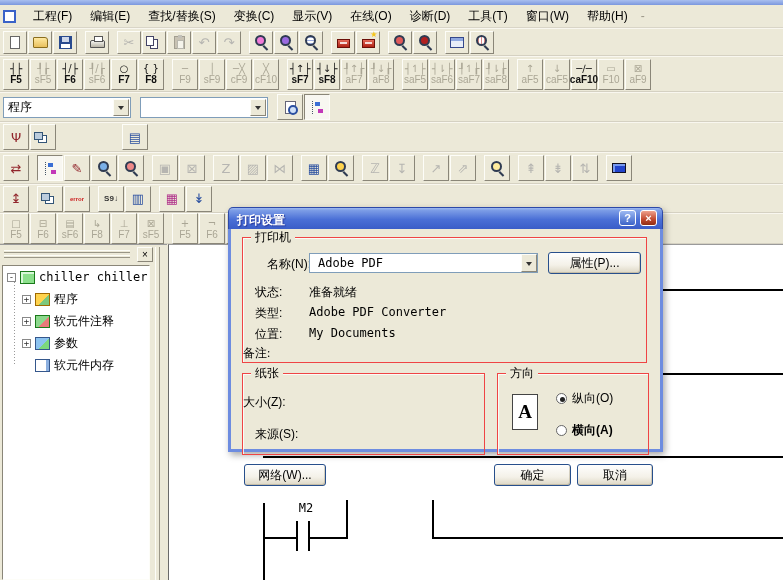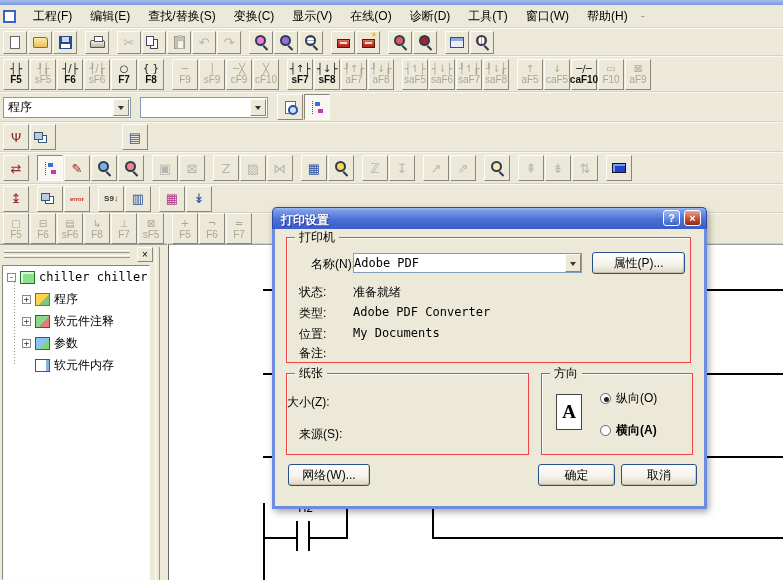--- a/index.html
+++ b/index.html
@@ -130,37 +130,37 @@
 
   
   .editor { position:absolute; left:168px; top:244px; width:615px; height:336px; background:#fff;
             border-left:1px solid #696969; border-top:1px solid #9a9a9a; overflow:hidden; z-index:4; }
   .hl,.vl { position:absolute; background:#000; }
   .hl { height:2px; } .vl { width:2px; }
   .m2 { position:absolute; left:118px; top:256px; width:38px; text-align:center;
         font-family:"DejaVu Sans Mono",monospace; font-size:12px; color:#000; }
 
   
-  .dialog { position:absolute; left:228px; top:207px; width:435px; height:302px; z-index:30;
-            border-radius:6px 6px 2px 2px; box-shadow:2px 3px 7px rgba(0,0,0,.35); font-size:12px;margin-left:44px; }
+  .dialog { position:absolute; left:228px; top:207px; width:435px; height:245px; z-index:30;
+            border-radius:6px 6px 2px 2px; box-shadow:2px 3px 7px rgba(0,0,0,.35); font-size:12px; }
   .dtitle { height:22px; border-radius:5px 5px 0 0; border:1px solid #2d49a8; border-bottom:none;
             background:linear-gradient(180deg,#9db9f0 0%,#7b9ce6 12%,#4a6fd6 55%,#3a5dc8 100%);
             color:#fff; font-weight:bold; padding:4px 0 0 8px; text-shadow:1px 1px 1px #26379a; }
   .cap { position:absolute; top:3px; width:17px; height:16px; border:1px solid #fff; border-radius:3px;
          color:#fff; font-size:11px; font-weight:bold; line-height:13px; text-align:center; padding:0; }
   .cap.help  { right:27px; background:linear-gradient(#9cb8f2,#3c63c8); }
   .cap.close { right:6px;  background:linear-gradient(#efa28e,#c1492f 60%,#8f2d14); }
   .dbody { position:absolute; top:22px; left:0; right:0; bottom:0; background:#ece9d8;
            border:3px solid #6d8ce0; border-top:none; }
   .grp { position:absolute; border:1px solid #ef4444; box-shadow:inset 1px 1px 0 rgba(255,255,255,.8); }
   .gt { position:absolute; top:-8px; left:8px; background:#ece9d8; padding:0 4px; line-height:14px; }
   .dlabel { position:absolute; color:#000; }
   .dval { position:absolute; font-family:"DejaVu Sans Mono",monospace; color:#000; }
   .dcombo { position:absolute; height:20px; background:#fff; border:1px solid #7f9db9;
-            font-family:"DejaVu Sans Mono",monospace; padding:2px 18px 0 0; overflow:hidden; white-space:nowrap; }
+            font-family:"DejaVu Sans Mono",monospace; padding:2px 18px 0 8px; overflow:hidden; white-space:nowrap; }
   .dcombo .carrow { right:0; top:0; bottom:0; }
   .xpbtn { position:absolute; height:22px; font-size:12px; color:#000;
            background:linear-gradient(#fefefe,#f4f1e8 60%,#ddd7c5);
            border:1px solid #274f8c; border-radius:3px; box-shadow:inset -1px -1px 0 rgba(160,150,120,.4); }
   .rad { width:11px; height:11px; border-radius:50%; background:#fff; border:1px solid #666;
          display:inline-block; position:relative; margin-right:5px; vertical-align:-2px; }
   .rad.sel::after { content:""; position:absolute; left:3px; top:3px; width:5px; height:5px;
                     background:#222; border-radius:50%; }
   .radrow { position:absolute; left:58px; white-space:nowrap; }
   .pprev { position:absolute; left:14px; top:20px; width:26px; height:36px; background:#fff;
@@ -646,21 +646,21 @@
           <span>Adobe PDF</span>
           <span class="carrow"></span>
         </span>
         <button class="xpbtn" style="left:305px; top:14px; width:93px;">属性(P)...</button>
         <span class="dlabel" style="left:12px; top:46px;">状态:</span>
         <span class="dval" style="left:66px; top:46px;">准备就绪</span>
         <span class="dlabel" style="left:12px; top:67px;">类型:</span>
         <span class="dval" style="left:66px; top:67px;">Adobe PDF Converter</span>
         <span class="dlabel" style="left:12px; top:88px;">位置:</span>
         <span class="dval" style="left:66px; top:88px;">My Documents</span>
-        <span class="dlabel" style="left:12px; top:107px;font-family:Liberation Serif, serif;">备注:</span>
+        <span class="dlabel" style="left:0; top:107px;font-family:Liberation Serif, serif;">备注:</span>
         <span class="dval" style="left:66px; top:107px;"></span>
       </div>
 
       <div class="grp" style="left:11px; top:144px; width:243px; height:82px;">
         <span class="gt">纸张</span>
         <span class="dlabel" style="left:0; top:20px;">大小(Z):</span>
         <span class="dlabel" style="left:12px; top:52px;">来源(S):</span>
       </div>
 
       <div class="grp" style="left:266px; top:144px; width:152px; height:82px;">

